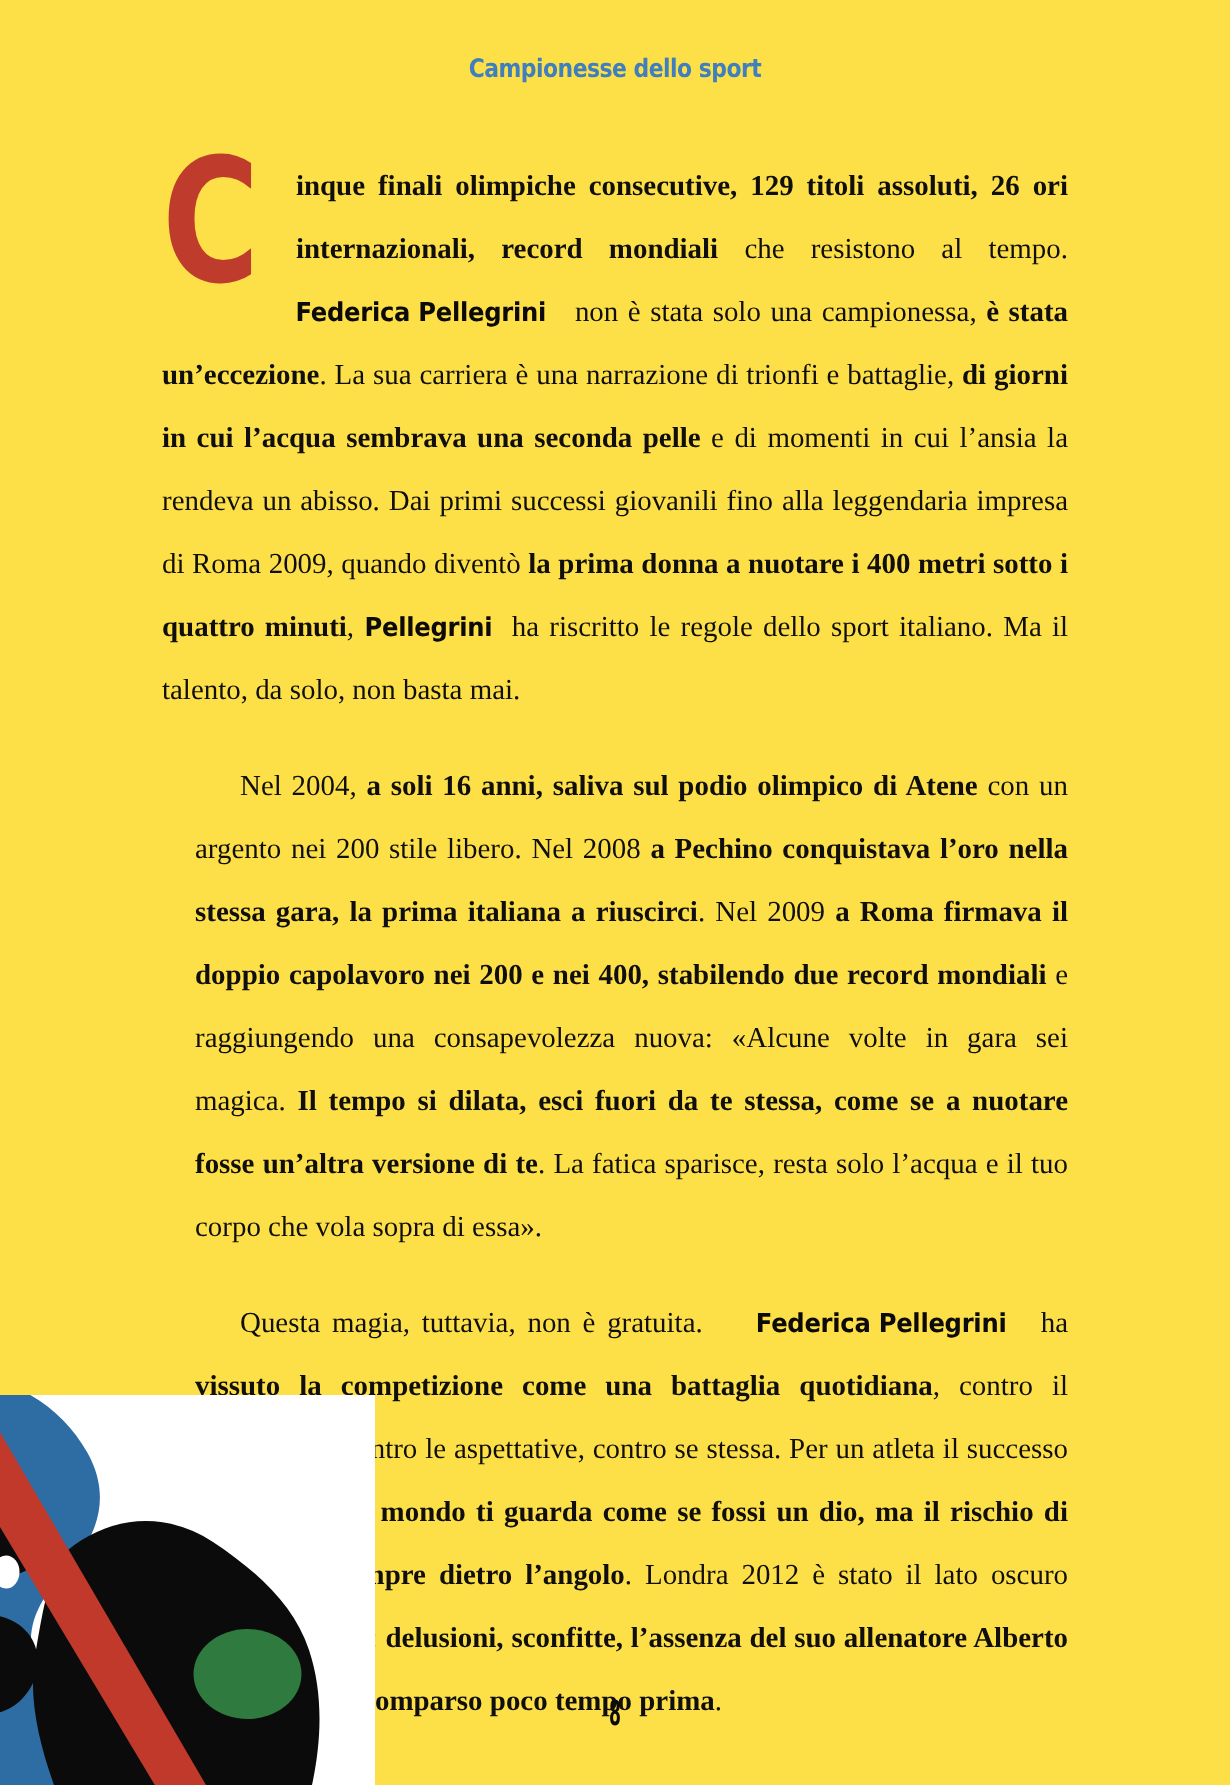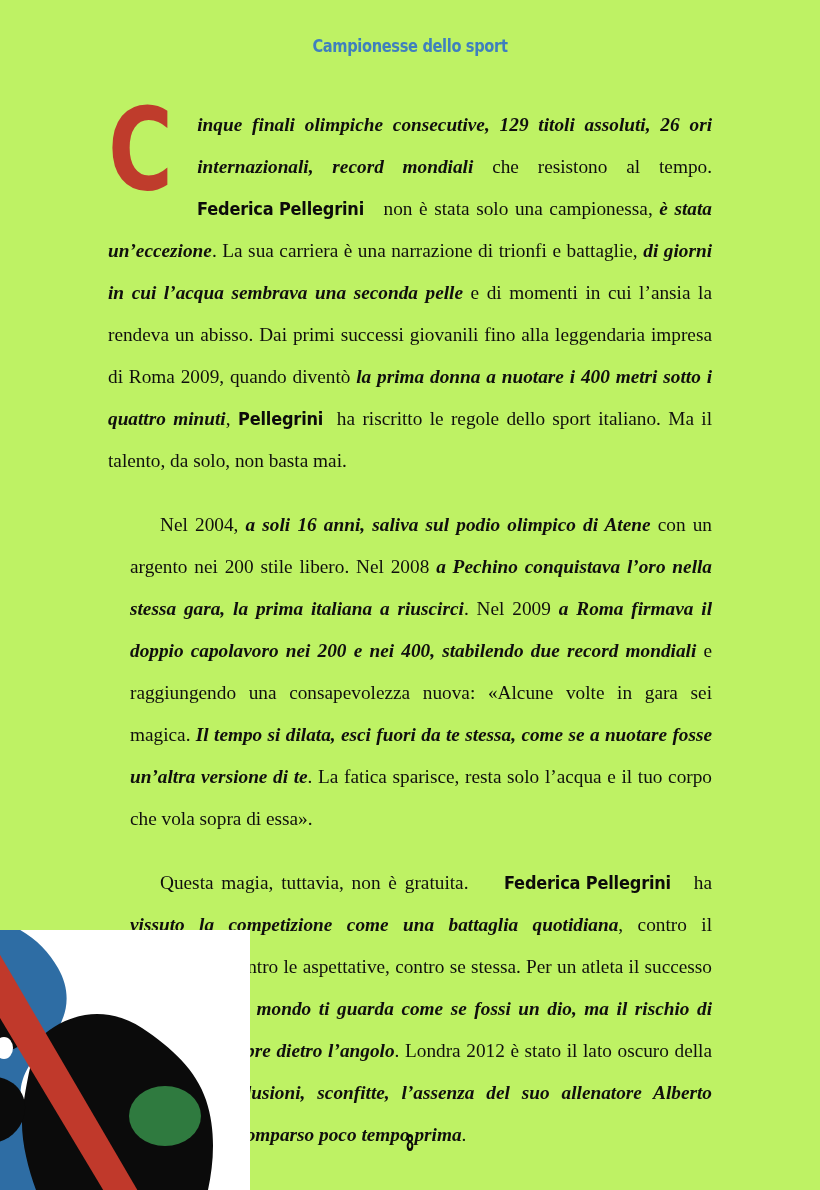--- a/index.html
+++ b/index.html
@@ -4,21 +4,21 @@
 <style>
   html, body {
     margin: 0;
     padding: 0;
     background: #ffffff;
   }
   .page {
     position: relative;
     width: 820px;
     height: 1190px;
-    background: #bef264;
+    background: #fde047;
     overflow: hidden;
     font-family: "Liberation Serif", "DejaVu Serif", serif;
   }
 
   
   .running-head {
     position: absolute;
     top: 36px;
     left: 0;
     width: 820px;
@@ -51,21 +51,20 @@
   }
   p.body + p.body {
     margin-top: 22px;
   }
   p.indent {
     text-indent: 30px;
     margin-left: 22px;
   }
   p.body b, p.body strong {
     font-weight: bold;
-    font-style: italic;
   }
 
   
   .dropcap {
     float: left;
     font-family: "DejaVu Sans", "Liberation Sans", sans-serif;
     font-weight: bold;
     font-size: 108px;
     line-height: 0.76;
     color: #bf3c2c;

